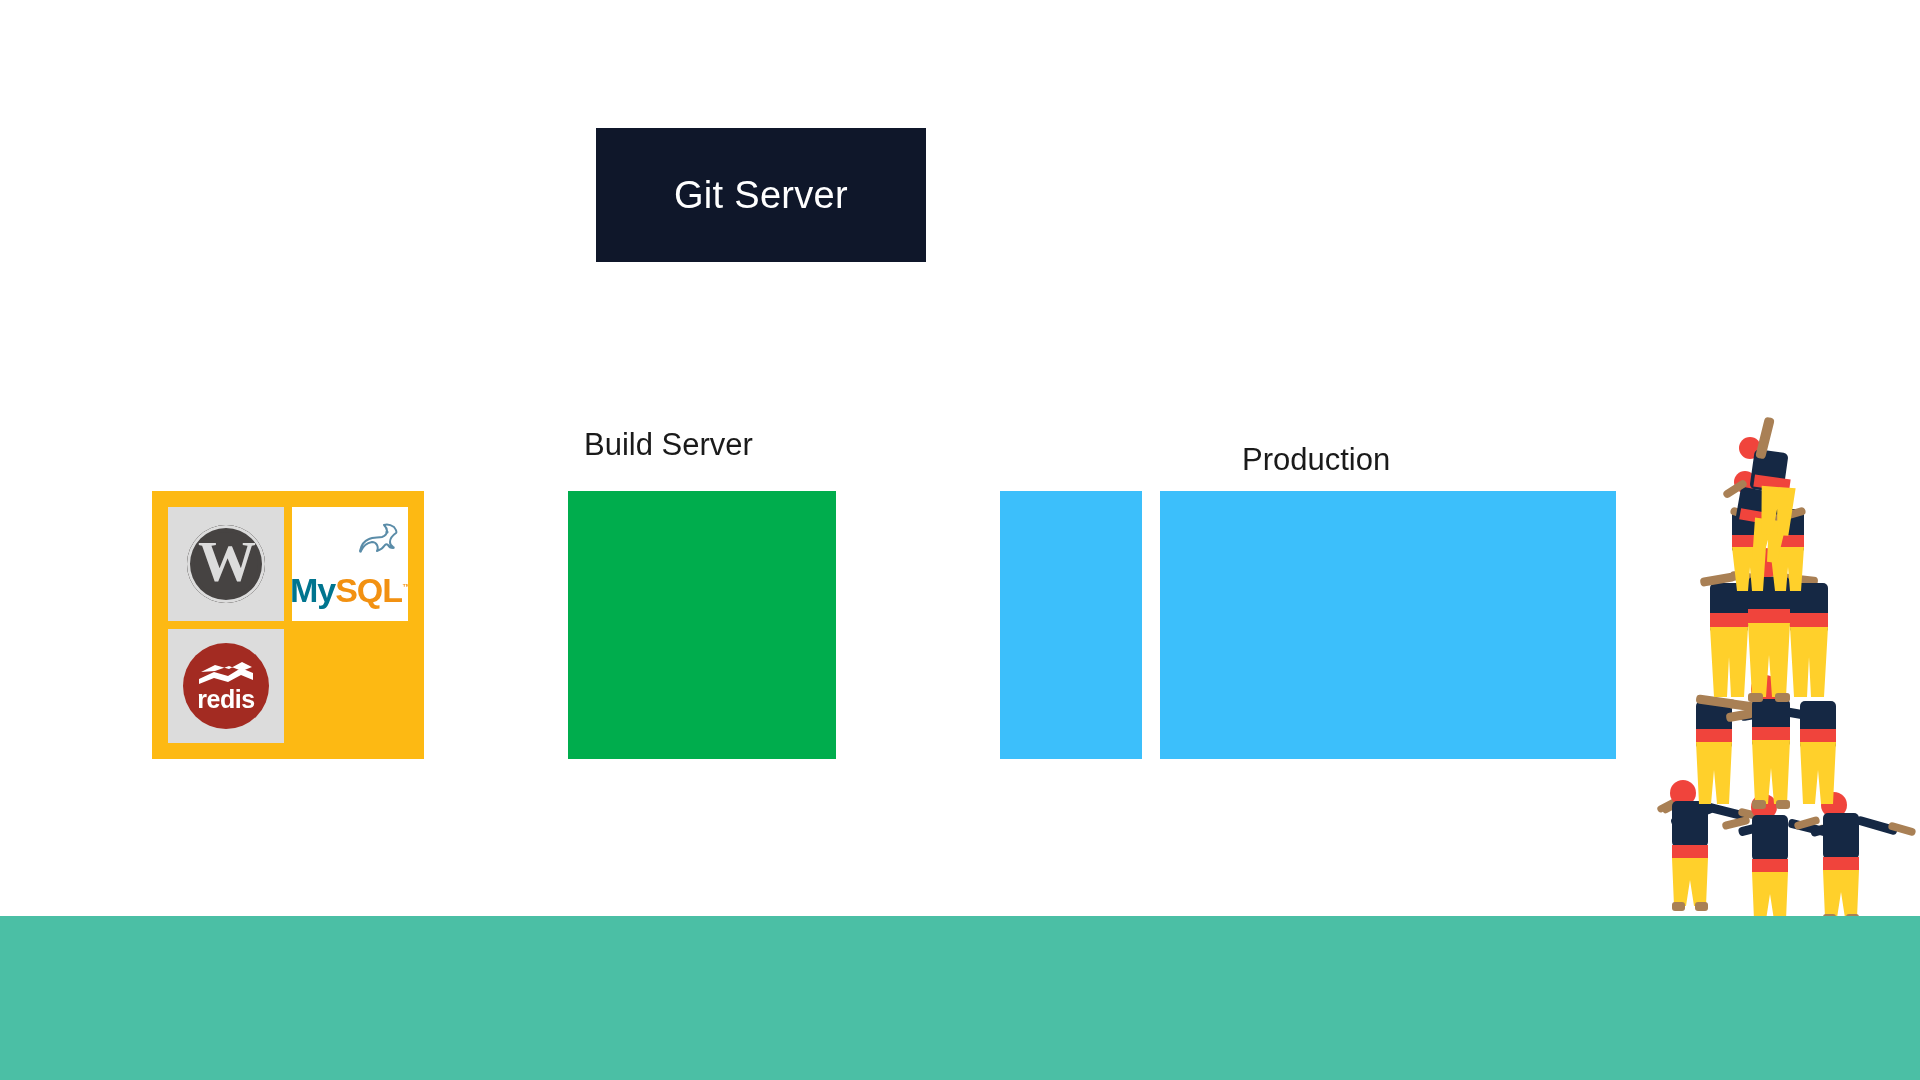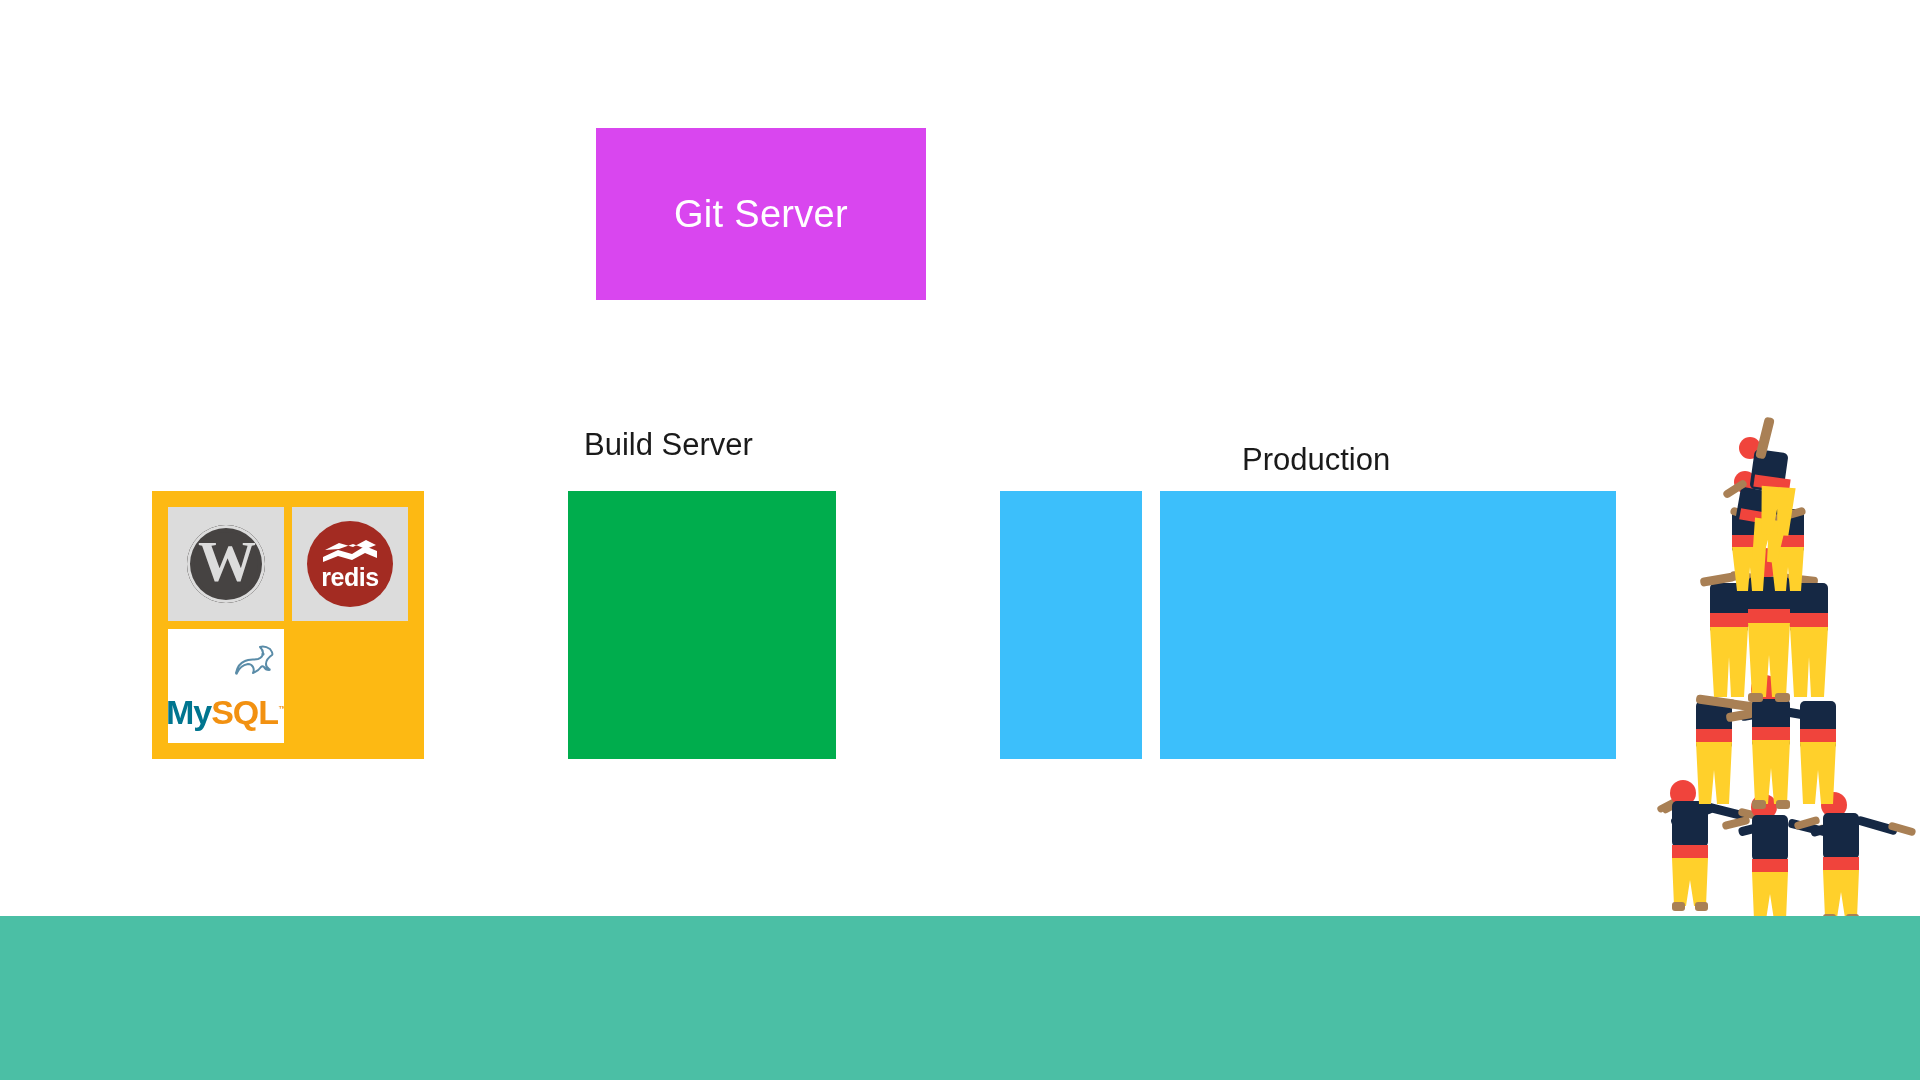--- a/index.html
+++ b/index.html
@@ -13,22 +13,22 @@
   #slide {
     position:relative;
     width:1920px; height:1080px;
     background:#ffffff;
   }
 
   
   #git-server-box {
     position:absolute;
     left:596px; top:128px;
-    width:330px; height:172px;
-    background:#d946ef;
+    width:330px; height:134px;
+    background:#0f172a;
     display:flex; align-items:center; justify-content:center;
   }
   #git-server-box .box-label {
     color:#ffffff;
     font-size:38px;
     font-weight:400;
     letter-spacing:.3px;
     line-height:1;
   }
 
@@ -221,45 +221,45 @@
 
   <div class="section-caption" id="caption-build">Build Server</div>
 
   <div class="section-caption" id="caption-prod">Production</div>
 
   <div id="dev-machine-panel">
 
     <div class="logo-tile tile-wordpress">
       <div class="wp-mark">
         <span class="wp-w">W</span>
-      </div>
-    </div>
-
-    <div class="logo-tile tile-redis">
-      <div class="redis-circle">
-        <svg class="redis-stack" viewBox="0 0 58 26" aria-hidden="true">
-          <path d="M2 19 L17 12 L31 16 L44 8 L56 13 L56 20 L44 15 L31 22 L17 18 L2 24 Z" fill="#ffffff"></path>
-          <path d="M4 12 L18 5 L32 9 L45 2 L55 7 L45 11 L32 6 L18 11 Z" fill="#ffffff"></path>
-        </svg>
-        <span class="redis-word">redis</span>
       </div>
     </div>
 
     <div class="logo-tile tile-mysql">
       <div class="mysql-dolphin">
         <svg width="62" height="42" viewBox="0 0 62 42" aria-hidden="true">
           <path d="M56 4c-3-2-7-3-10-2 2 2 3 4 3 6 0 3-2 5-5 6-4 1-9 0-13 2-5 2-8 7-9 12 0 1 1 1 1 0 2-5 6-8 11-9 2 0 4 1 5 3 1 2 1 4 0 6 3-1 6-3 8-6 1-1 2-1 3 0 1 2 3 3 5 3 1 0 1-1 0-1-2-1-3-3-3-5 0-4 3-7 6-9 1-1 1-2-2-6z" fill="none" stroke="#5a8ca8" stroke-width="2" stroke-linejoin="round"></path>
           <circle cx="49" cy="9" r="1.6" fill="#5a8ca8"></circle>
         </svg>
       </div>
       <div class="mysql-word">
         <span class="my">My</span><span class="sql">SQL</span><span class="tm">™</span>
       </div>
     </div>
 
+    <div class="logo-tile tile-redis">
+      <div class="redis-circle">
+        <svg class="redis-stack" viewBox="0 0 58 26" aria-hidden="true">
+          <path d="M2 19 L17 12 L31 16 L44 8 L56 13 L56 20 L44 15 L31 22 L17 18 L2 24 Z" fill="#ffffff"></path>
+          <path d="M4 12 L18 5 L32 9 L45 2 L55 7 L45 11 L32 6 L18 11 Z" fill="#ffffff"></path>
+        </svg>
+        <span class="redis-word">redis</span>
+      </div>
+    </div>
+
   </div>
 
   <div id="build-server-box"></div>
 
   <div id="prod-box-small"></div>
   <div id="prod-box-large"></div>
 
   <div id="human-tower">
     <svg viewBox="0 0 290 520" aria-hidden="true">
       <g id="tower">

